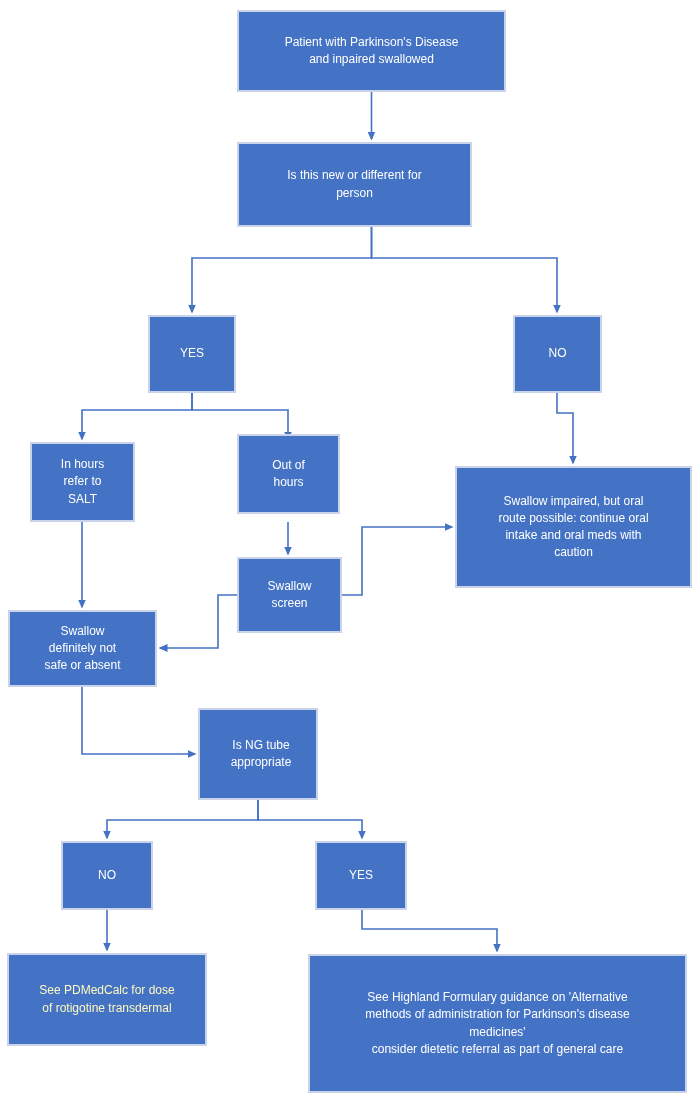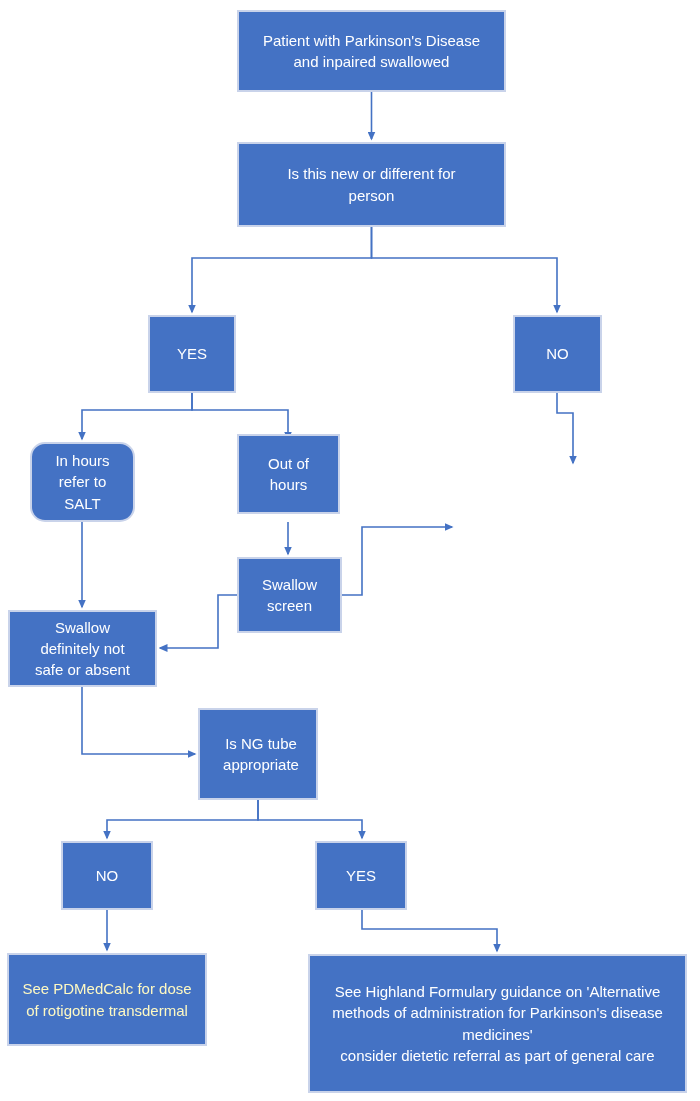--- a/index.html
+++ b/index.html
@@ -26,21 +26,21 @@
   .node {
     position: absolute;
     box-sizing: border-box;
     background: #4472C4;
     border: 2px solid #eab308;
     color: #ffffff;
     display: flex;
     align-items: center;
     justify-content: center;
     text-align: center;
-    font-size: 15px;
+    font-size: 12px;
     line-height: 1.42;
     padding: 3px 6px;
   }
   .node-label {
     white-space: pre-line;
   }
 </style>
 </head>
 <body>
 
@@ -66,38 +66,44 @@
       <polyline points="258,800 258,820 107,820 107,838" fill="none" stroke="#4472C4" stroke-width="1.6" marker-end="url(#arrow)"></polyline>
       <polyline points="258,800 258,820 362,820 362,838" fill="none" stroke="#4472C4" stroke-width="1.6" marker-end="url(#arrow)"></polyline>
       <polyline points="107,910 107,950" fill="none" stroke="#4472C4" stroke-width="1.6" marker-end="url(#arrow)"></polyline>
       <polyline points="362,910 362,929 497,929 497,951" fill="none" stroke="#4472C4" stroke-width="1.6" marker-end="url(#arrow)"></polyline>
     </svg>
 
   <div class="node" style="left: 237px; top: 10px; width: 269px; height: 82px; background: rgb(68, 114, 196); border-color: rgb(201, 211, 234); color: rgb(255, 255, 255);">
       <span class="node-label">Patient with Parkinson's Disease
 and inpaired swallowed</span>
     </div>
-  <div class="node" style="left: 237px; top: 142px; width: 269px; height: 85px; background: rgb(68, 114, 196); border-color: rgb(201, 211, 234); color: rgb(255, 255, 255);">
+  <div class="node" style="left: 237px; top: 142px; width: 235px; height: 85px; background: rgb(68, 114, 196); border-color: rgb(201, 211, 234); color: rgb(255, 255, 255);">
       <span class="node-label">Is this new or different for
 person</span>
     </div>
   <div class="node" style="left: 148px; top: 315px; width: 88px; height: 78px; background: rgb(68, 114, 196); border-color: rgb(201, 211, 234); color: rgb(255, 255, 255);">
       <span class="node-label">YES</span>
     </div>
   <div class="node" style="left: 513px; top: 315px; width: 89px; height: 78px; background: rgb(68, 114, 196); border-color: rgb(201, 211, 234); color: rgb(255, 255, 255);">
       <span class="node-label">NO</span>
     </div>
-  <div class="node" style="left: 30px; top: 442px; width: 105px; height: 80px; background: rgb(68, 114, 196); border-color: rgb(201, 211, 234); color: rgb(255, 255, 255); border-radius: 15px;">
+  <div class="node" style="left: 30px; top: 442px; width: 105px; height: 80px; background: rgb(68, 114, 196); border-color: rgb(201, 211, 234); color: rgb(255, 255, 255);">
       <span class="node-label">In hours
 refer to
 SALT</span>
     </div>
   <div class="node" style="left: 237px; top: 434px; width: 103px; height: 80px; background: rgb(68, 114, 196); border-color: rgb(201, 211, 234); color: rgb(255, 255, 255);">
       <span class="node-label">Out of
 hours</span>
+    </div>
+  <div class="node" style="left: 455px; top: 466px; width: 237px; height: 122px; background: rgb(68, 114, 196); border-color: rgb(201, 211, 234); color: rgb(255, 255, 255);">
+      <span class="node-label">Swallow impaired, but oral
+route possible: continue oral
+intake and oral meds with
+caution</span>
     </div>
   <div class="node" style="left: 237px; top: 557px; width: 105px; height: 76px; background: rgb(68, 114, 196); border-color: rgb(201, 211, 234); color: rgb(255, 255, 255);">
       <span class="node-label">Swallow
 screen</span>
     </div>
   <div class="node" style="left: 8px; top: 610px; width: 149px; height: 77px; background: rgb(68, 114, 196); border-color: rgb(201, 211, 234); color: rgb(255, 255, 255);">
       <span class="node-label">Swallow
 definitely not
 safe or absent</span>
     </div>

